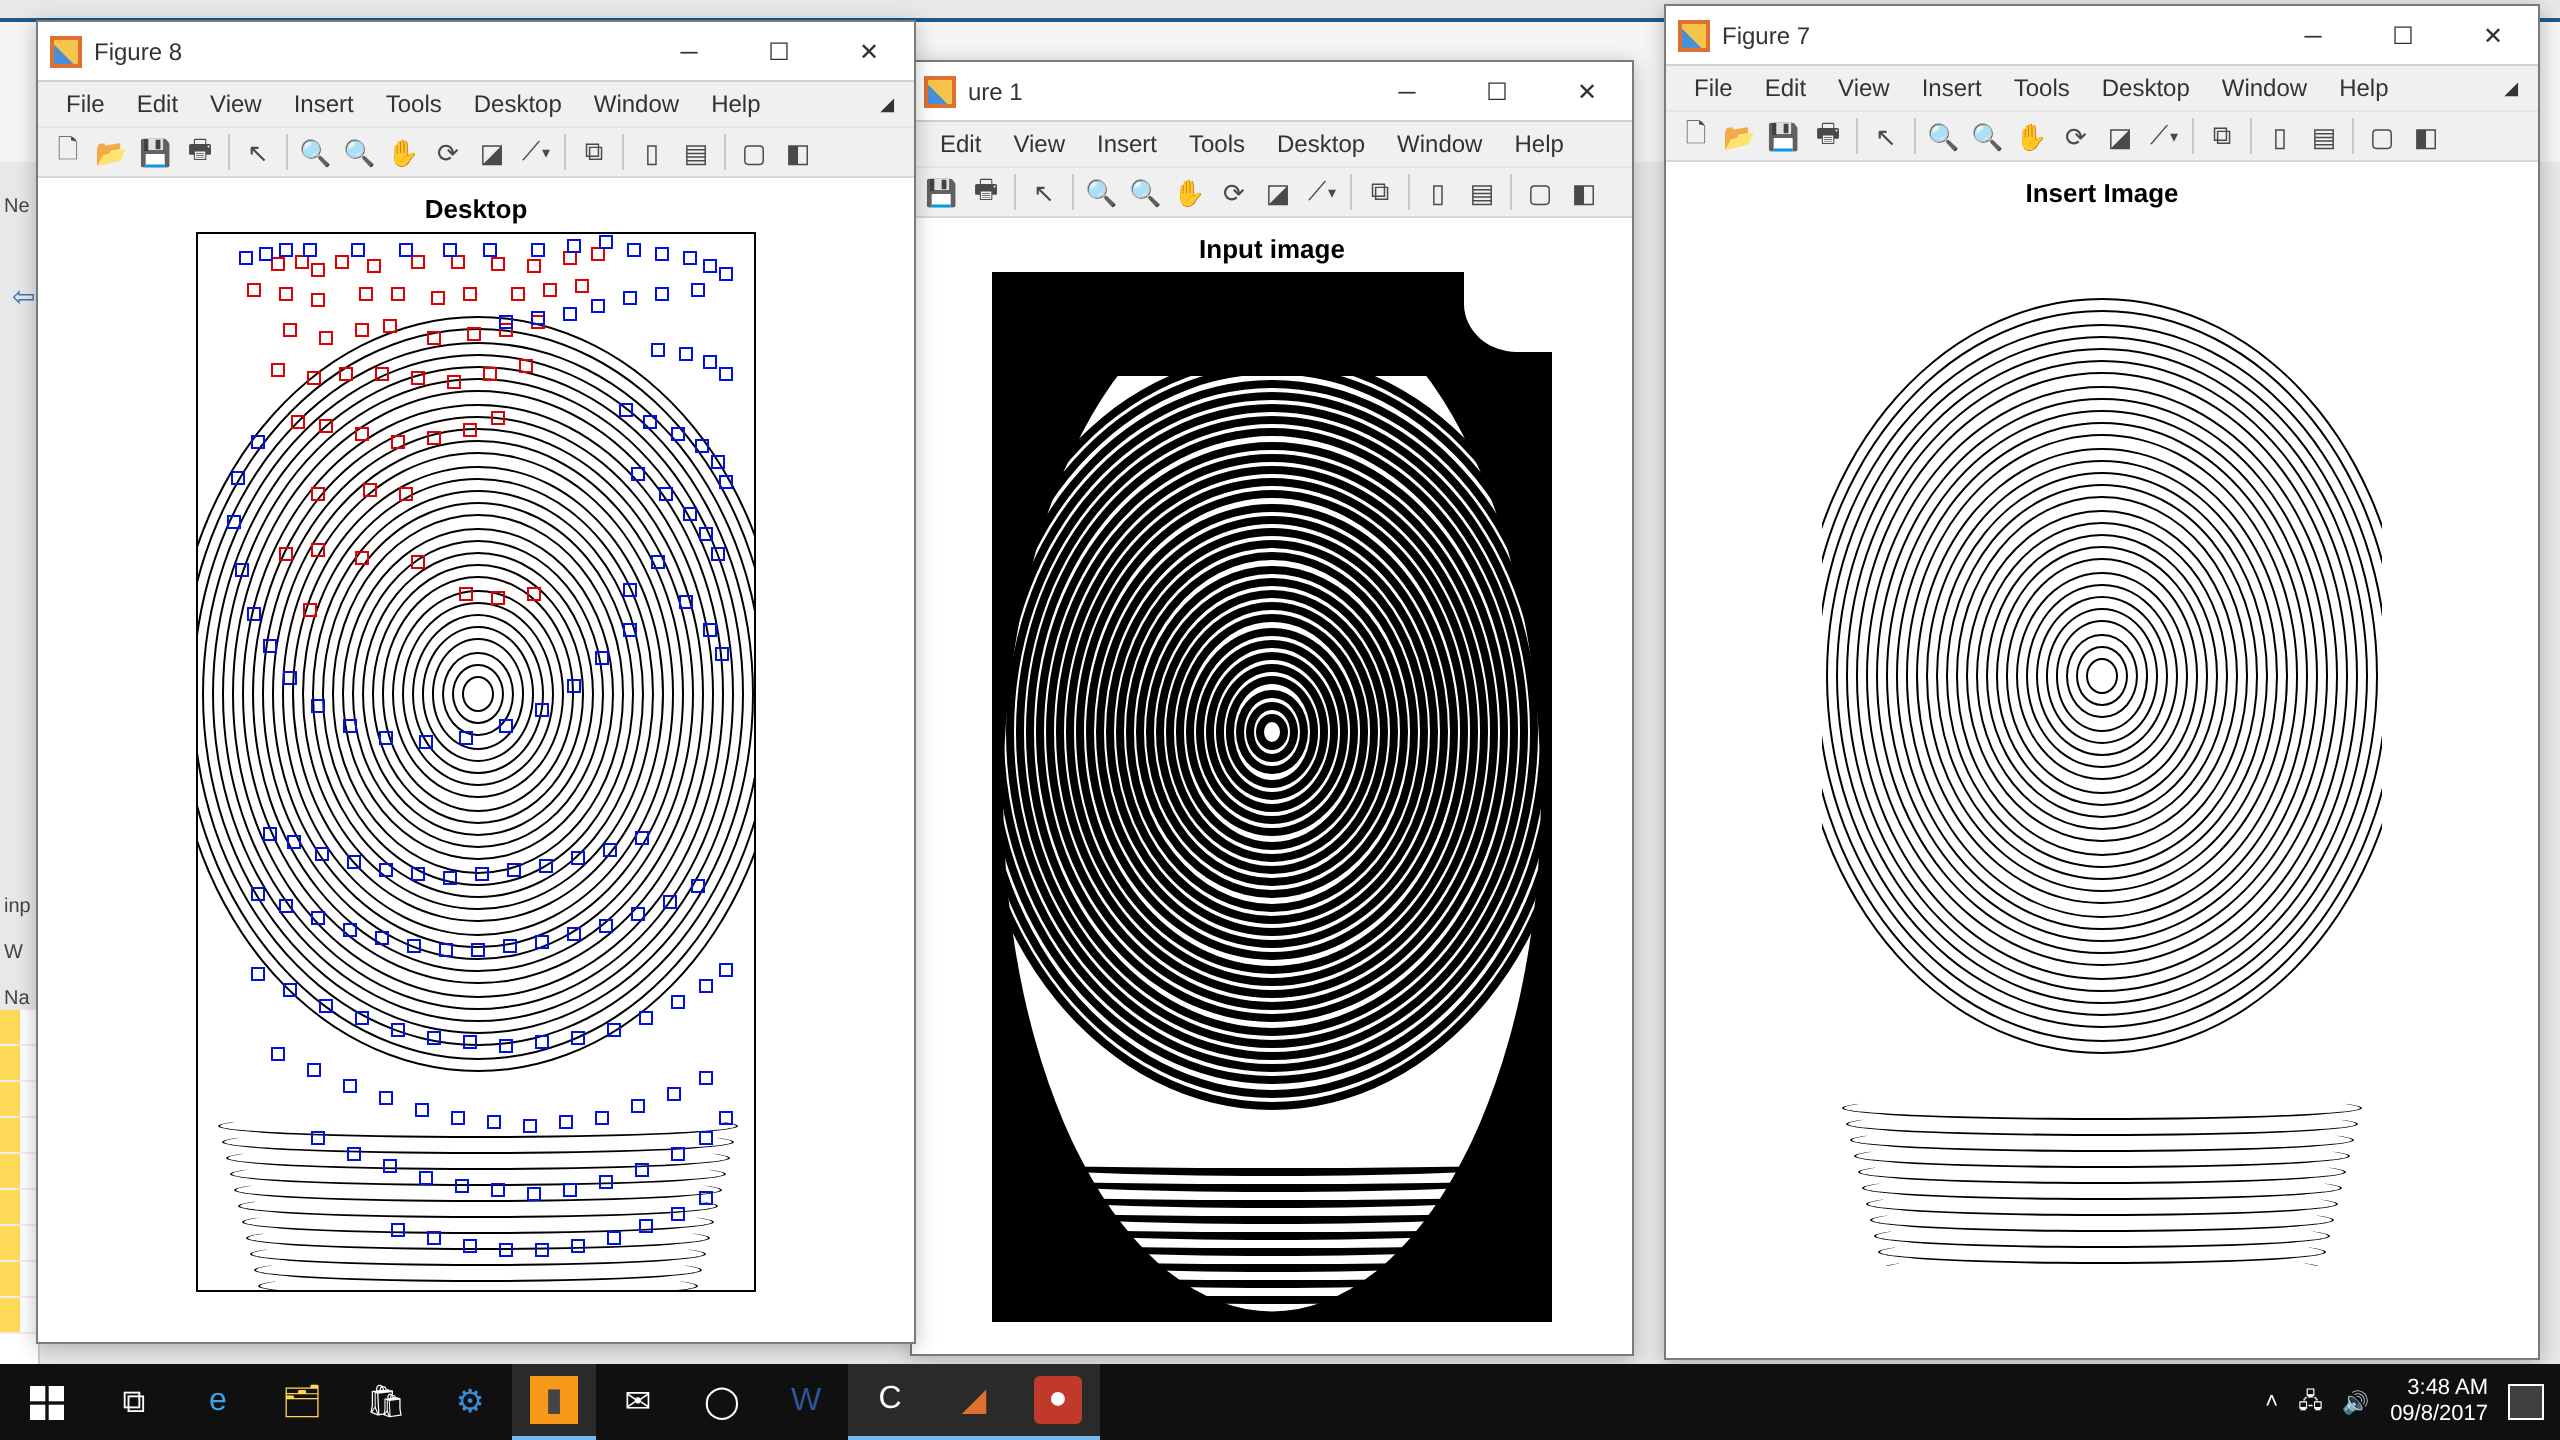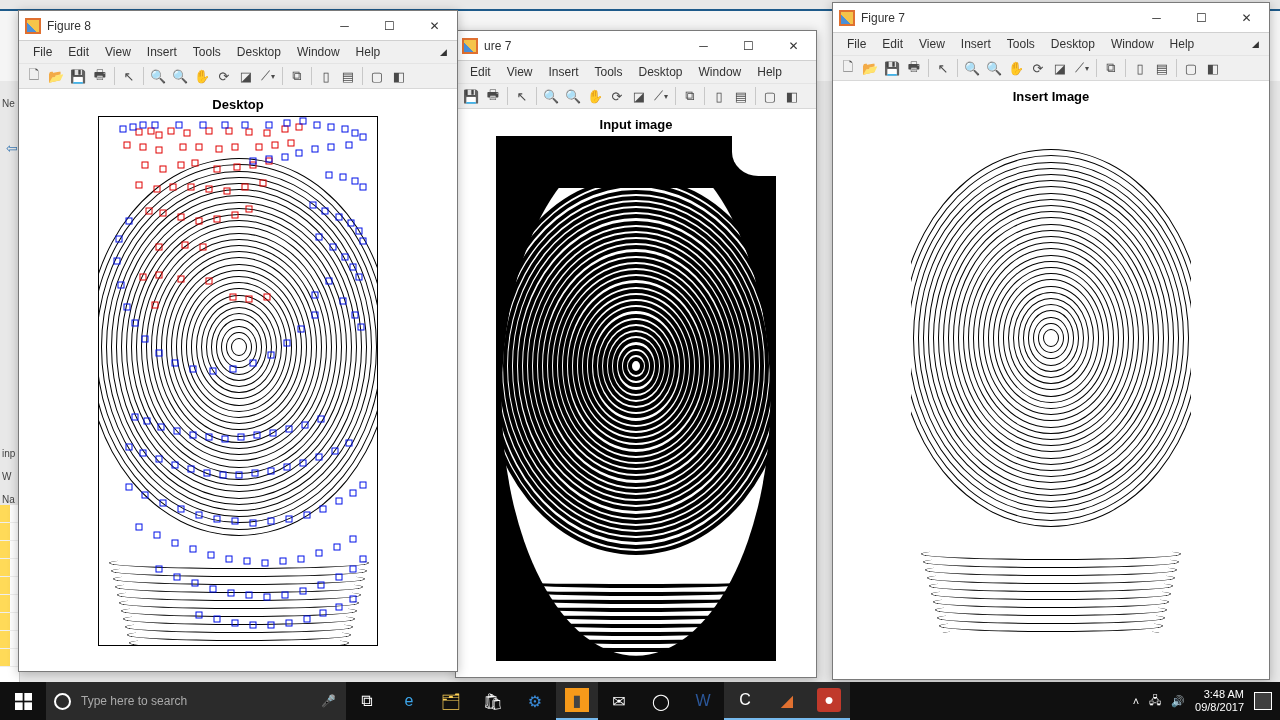--- a/index.html
+++ b/index.html
@@ -88,21 +88,21 @@
       <div></div>
       <div></div>
       <div></div>
       <div></div>
   </div>
 </div>
 
 <div class="figwin" style="left:455px; top:30px; width:362px; height:648px;">
   <div class="titlebar">
     <div class="ticon"></div>
-    <span>ure 7</span>
+    <span>ure 1</span>
     <div class="spacer"></div>
     <div class="winbtn">─</div>
     <div class="winbtn">☐</div>
     <div class="winbtn close">✕</div>
   </div>
   <div class="menubar">
     <div class="mi">Edit</div>
     <div class="mi">View</div>
     <div class="mi">Insert</div>
     <div class="mi">Tools</div>
@@ -570,26 +570,20 @@
 
 <div class="taskbar">
   <div class="start">
     <svg viewBox="0 0 20 20">
         <rect x="0" y="0" width="9" height="9" fill="#fff"></rect>
         <rect x="11" y="0" width="9" height="9" fill="#fff"></rect>
         <rect x="0" y="11" width="9" height="9" fill="#fff"></rect>
         <rect x="11" y="11" width="9" height="9" fill="#fff"></rect>
       </svg>
   </div>
-  <div class="search">
-    <div class="circ"></div>
-    <span>Type here to search</span>
-    <div style="flex:1"></div>
-    <div class="micbox">🎤</div>
-  </div>
   <div class="tv">
       <span class="ticon">⧉</span>
     </div>
   <div class="tv">
       <span class="ticon" style="color:#3ca4e8">e</span>
     </div>
   <div class="tv">
       <span class="ticon" style="color:#ffd257">🗂</span>
     </div>
   <div class="tv">

